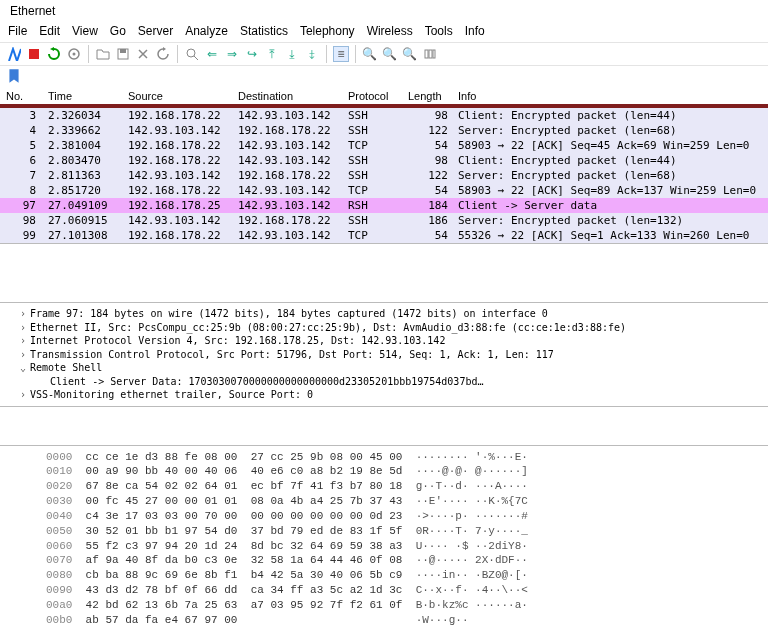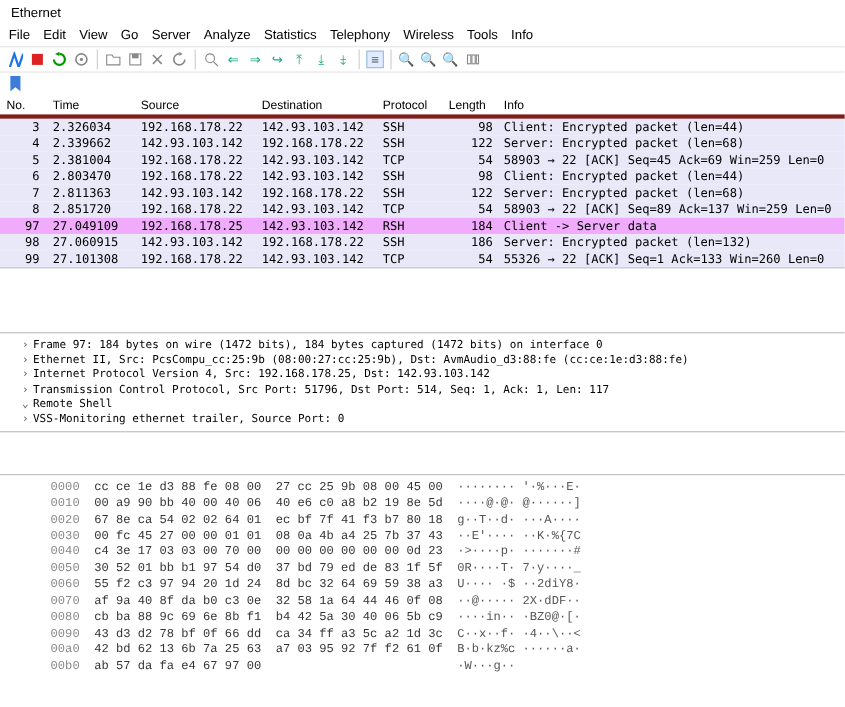--- a/index.html
+++ b/index.html
@@ -237,18 +237,19 @@
   </div>
 
 <div class="pane-gap"></div>
 
 <div class="tree" id="tree">
     <div><span class="toggle">› </span>Frame 97: 184 bytes on wire (1472 bits), 184 bytes captured (1472 bits) on interface 0</div>
     <div><span class="toggle">› </span>Ethernet II, Src: PcsCompu_cc:25:9b (08:00:27:cc:25:9b), Dst: AvmAudio_d3:88:fe (cc:ce:1e:d3:88:fe)</div>
     <div><span class="toggle">› </span>Internet Protocol Version 4, Src: 192.168.178.25, Dst: 142.93.103.142</div>
     <div><span class="toggle">› </span>Transmission Control Protocol, Src Port: 51796, Dst Port: 514, Seq: 1, Ack: 1, Len: 117</div>
     <div><span class="toggle">⌄ </span>Remote Shell</div>
+    <div class="indent"><span class="toggle">&nbsp;&nbsp;</span>Client -&gt; Server Data: 1703030070000000000000000d23305201bbb19754d037bd…</div>
     <div><span class="toggle">› </span>VSS-Monitoring ethernet trailer, Source Port: 0</div>
   </div>
 
 <div class="pane-gap2"></div>
 
 <div class="hex" id="hex"><div><span class="off">0000</span>  cc ce 1e d3 88 fe 08 00  27 cc 25 9b 08 00 45 00  <span class="asc">········ '·%···E·</span></div><div><span class="off">0010</span>  00 a9 90 bb 40 00 40 06  40 e6 c0 a8 b2 19 8e 5d  <span class="asc">····@·@· @······]</span></div><div><span class="off">0020</span>  67 8e ca 54 02 02 64 01  ec bf 7f 41 f3 b7 80 18  <span class="asc">g··T··d· ···A····</span></div><div><span class="off">0030</span>  00 fc 45 27 00 00 01 01  08 0a 4b a4 25 7b 37 43  <span class="asc">··E'···· ··K·%{7C</span></div><div><span class="off">0040</span>  c4 3e 17 03 03 00 70 00  00 00 00 00 00 00 0d 23  <span class="asc">·&gt;····p· ·······#</span></div><div><span class="off">0050</span>  30 52 01 bb b1 97 54 d0  37 bd 79 ed de 83 1f 5f  <span class="asc">0R····T· 7·y····_</span></div><div><span class="off">0060</span>  55 f2 c3 97 94 20 1d 24  8d bc 32 64 69 59 38 a3  <span class="asc">U···· ·$ ··2diY8·</span></div><div><span class="off">0070</span>  af 9a 40 8f da b0 c3 0e  32 58 1a 64 44 46 0f 08  <span class="asc">··@····· 2X·dDF··</span></div><div><span class="off">0080</span>  cb ba 88 9c 69 6e 8b f1  b4 42 5a 30 40 06 5b c9  <span class="asc">····in·· ·BZ0@·[·</span></div><div><span class="off">0090</span>  43 d3 d2 78 bf 0f 66 dd  ca 34 ff a3 5c a2 1d 3c  <span class="asc">C··x··f· ·4··\··&lt;</span></div><div><span class="off">00a0</span>  42 bd 62 13 6b 7a 25 63  a7 03 95 92 7f f2 61 0f  <span class="asc">B·b·kz%c ······a·</span></div><div><span class="off">00b0</span>  ab 57 da fa e4 67 97 00                           <span class="asc">·W···g··</span></div></div>
 
 </body></html>

